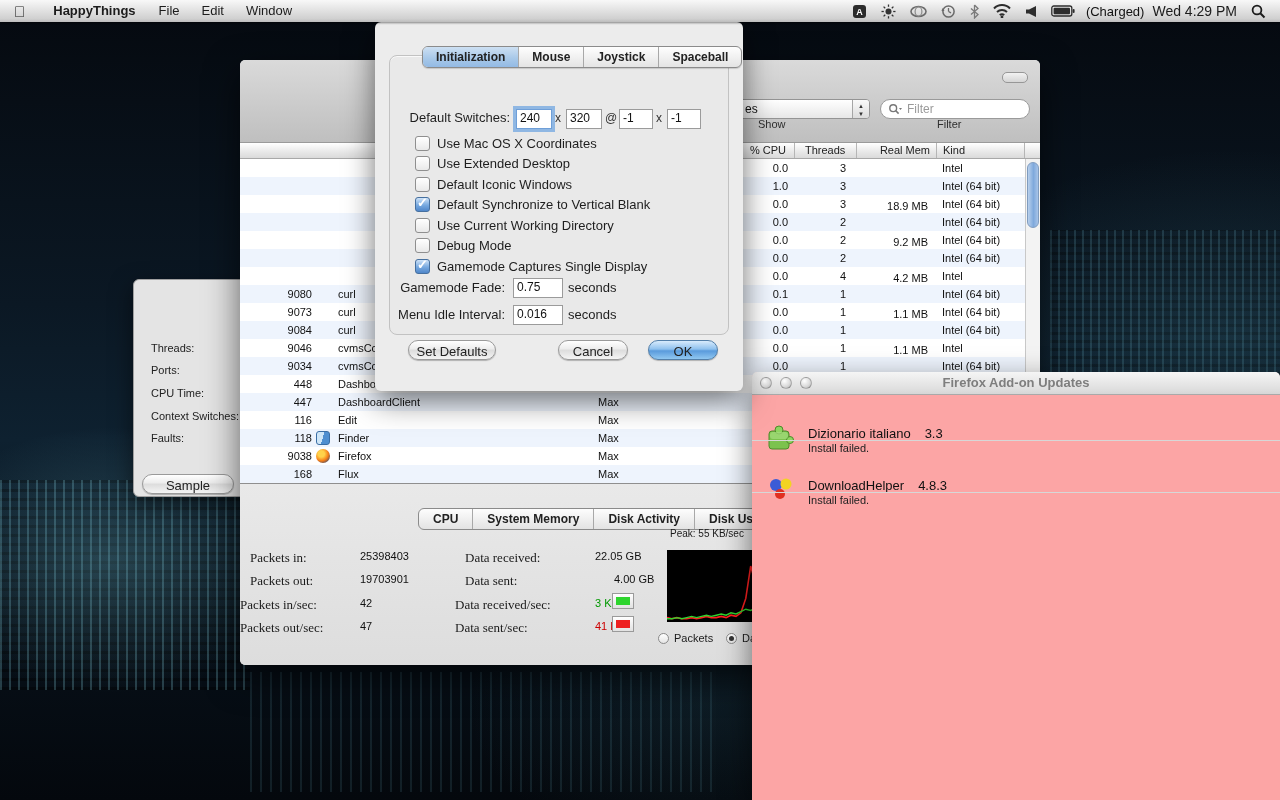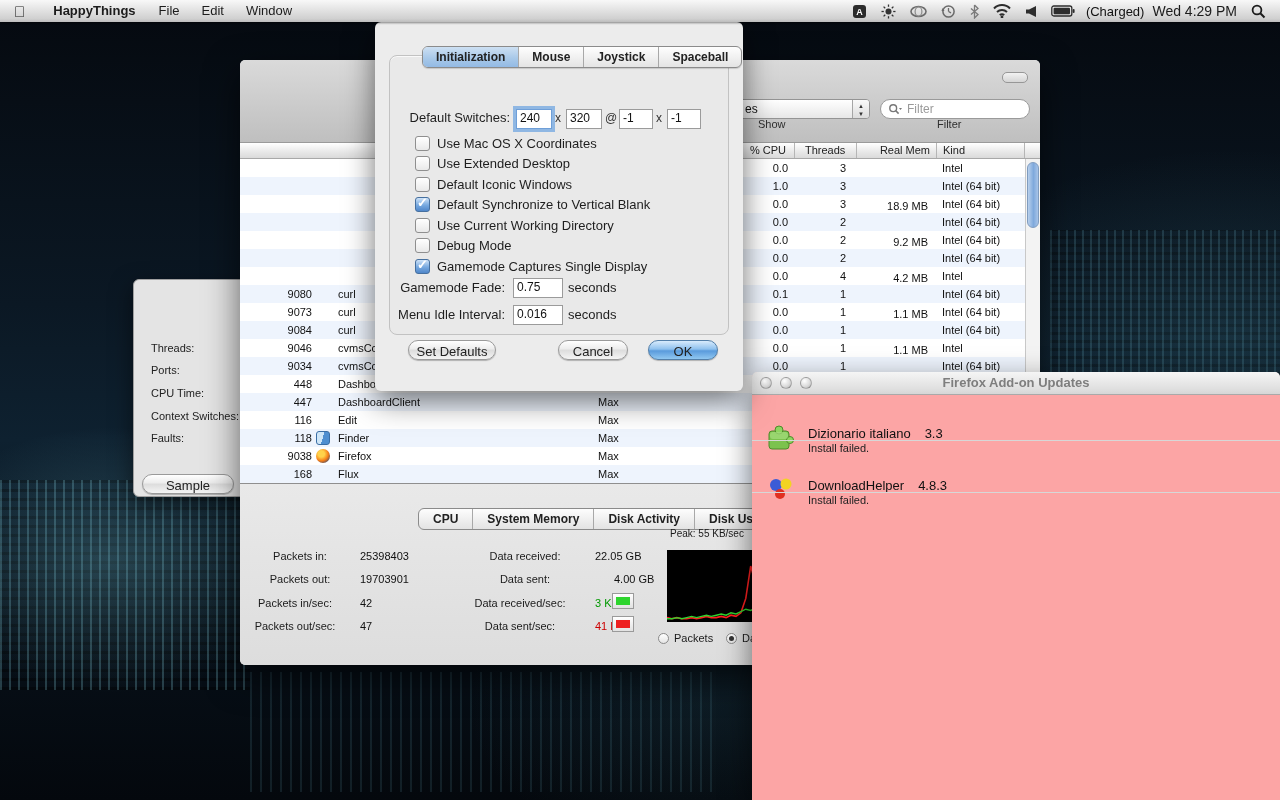--- a/index.html
+++ b/index.html
@@ -133,21 +133,21 @@
   .am-scroll{position:absolute;right:0;top:99px;width:15px;height:324px;background:#f3f3f3;border-left:1px solid #c8c8c8;box-sizing:border-box;}
   .am-thumb{position:absolute;left:1px;top:3px;width:12px;height:66px;border-radius:7px;
     background:linear-gradient(90deg,#b9d0ec,#7fa9dc 55%,#a8c4e8);border:1px solid #7f9cc0;box-sizing:border-box;}
   .hcorner{position:absolute;right:0;top:83px;width:15px;height:16px;background:linear-gradient(#fff,#ddd);border-bottom:1px solid #a8a8a8;box-sizing:border-box;}
   .am-bottom{position:absolute;left:0;top:423px;width:100%;height:182px;border-top:1px solid #8f8f8f;
     background:linear-gradient(#e9e9e9,#dddddd);border-radius:0 0 5px 5px;box-sizing:border-box;}
   .btabs{position:absolute;left:178px;top:24px;display:inline-flex;height:20px;border:1px solid #8b8b8b;
     border-radius:6px;background:linear-gradient(#fdfdfd,#e3e3e3);overflow:hidden;font-size:12px;font-weight:bold;}
   .btab{padding:0 14px;line-height:20px;border-left:1px solid #a8a8a8;color:#222;}
   .btab:first-child{border-left:none;}
-  .stat-label{position:absolute;text-align:center;font-size:11px;color:#1b1b1b;}
+  .stat-label{position:absolute;text-align:left;font-size:13px;color:#1b1b1b;font-family:Liberation Serif, serif;}
   .stat-value{position:absolute;font-size:11px;color:#111;}
   .swatch{position:absolute;width:22px;height:16px;border:1px solid #9a9a9a;background:linear-gradient(#fff,#e2e2e2);box-sizing:border-box;}
   .swatch i{position:absolute;inset:3px;display:block;}
   .netgraph{position:absolute;left:427px;top:490px;width:133px;height:72px;background:#000;}
   .peak{position:absolute;left:430px;top:468px;font-size:10px;color:#1b1b1b;}
   .radio-row{position:absolute;top:572px;font-size:11px;color:#1b1b1b;display:flex;align-items:center;}
   .rdot{width:11px;height:11px;border-radius:50%;border:1px solid #8a8a8a;background:linear-gradient(#fff,#e4e4e4);
     margin-right:5px;position:relative;box-sizing:border-box;}
   .rdot.sel::after{content:"";position:absolute;inset:2px;border-radius:50%;background:#333;}
 

